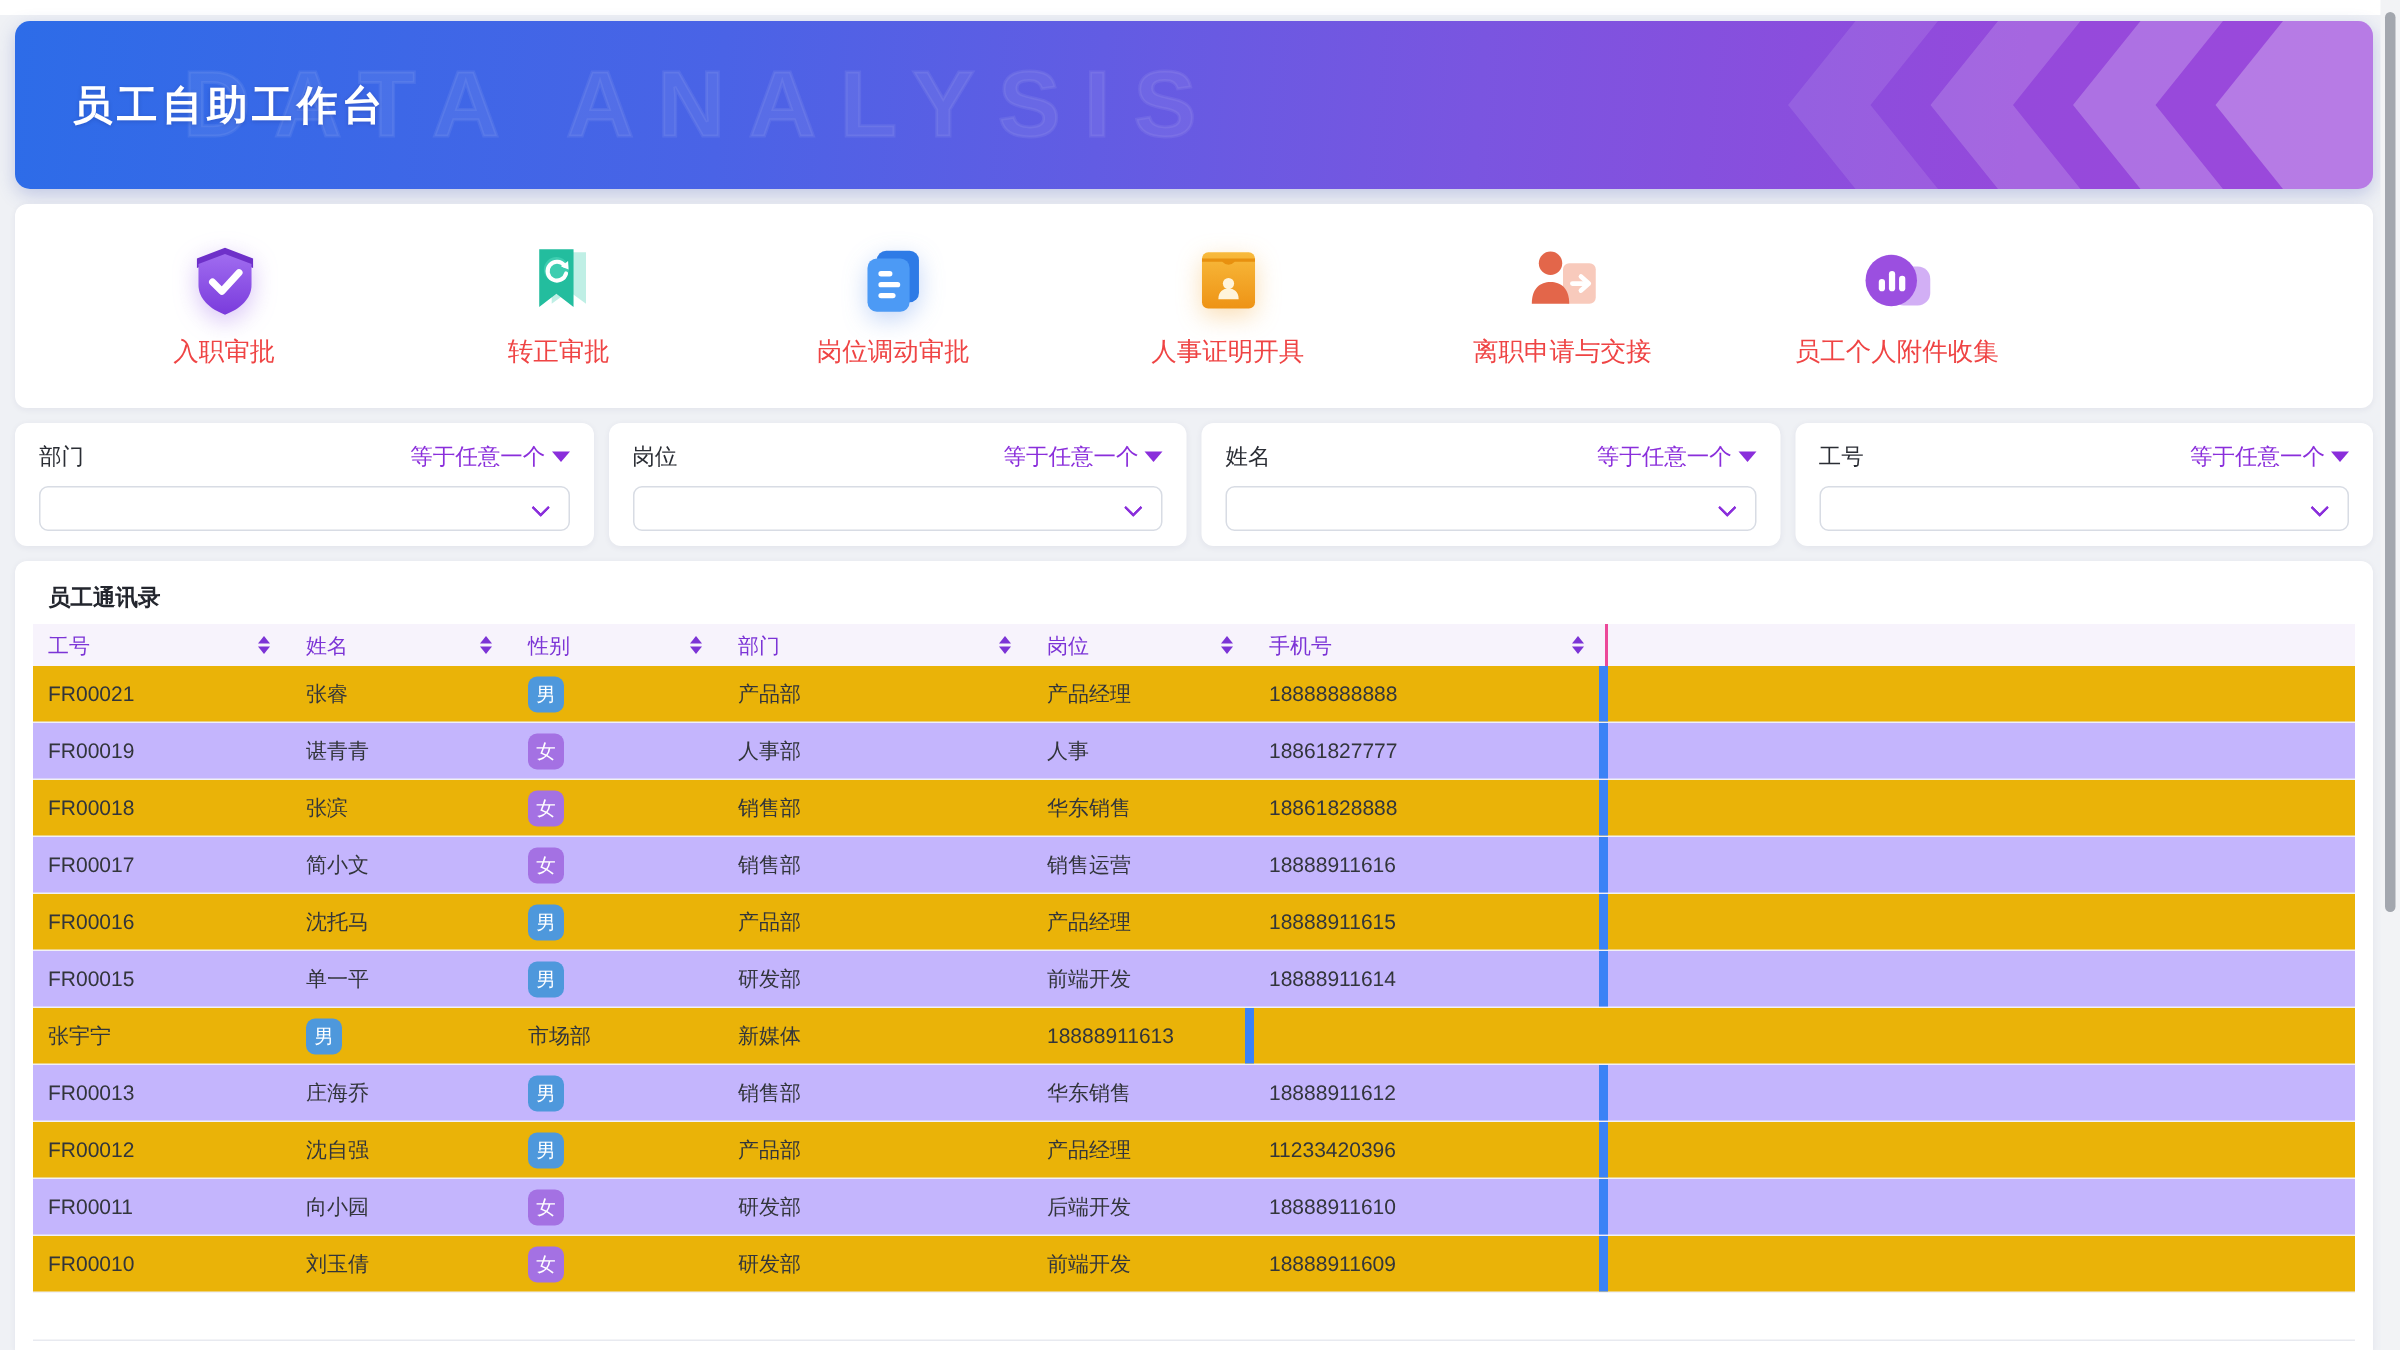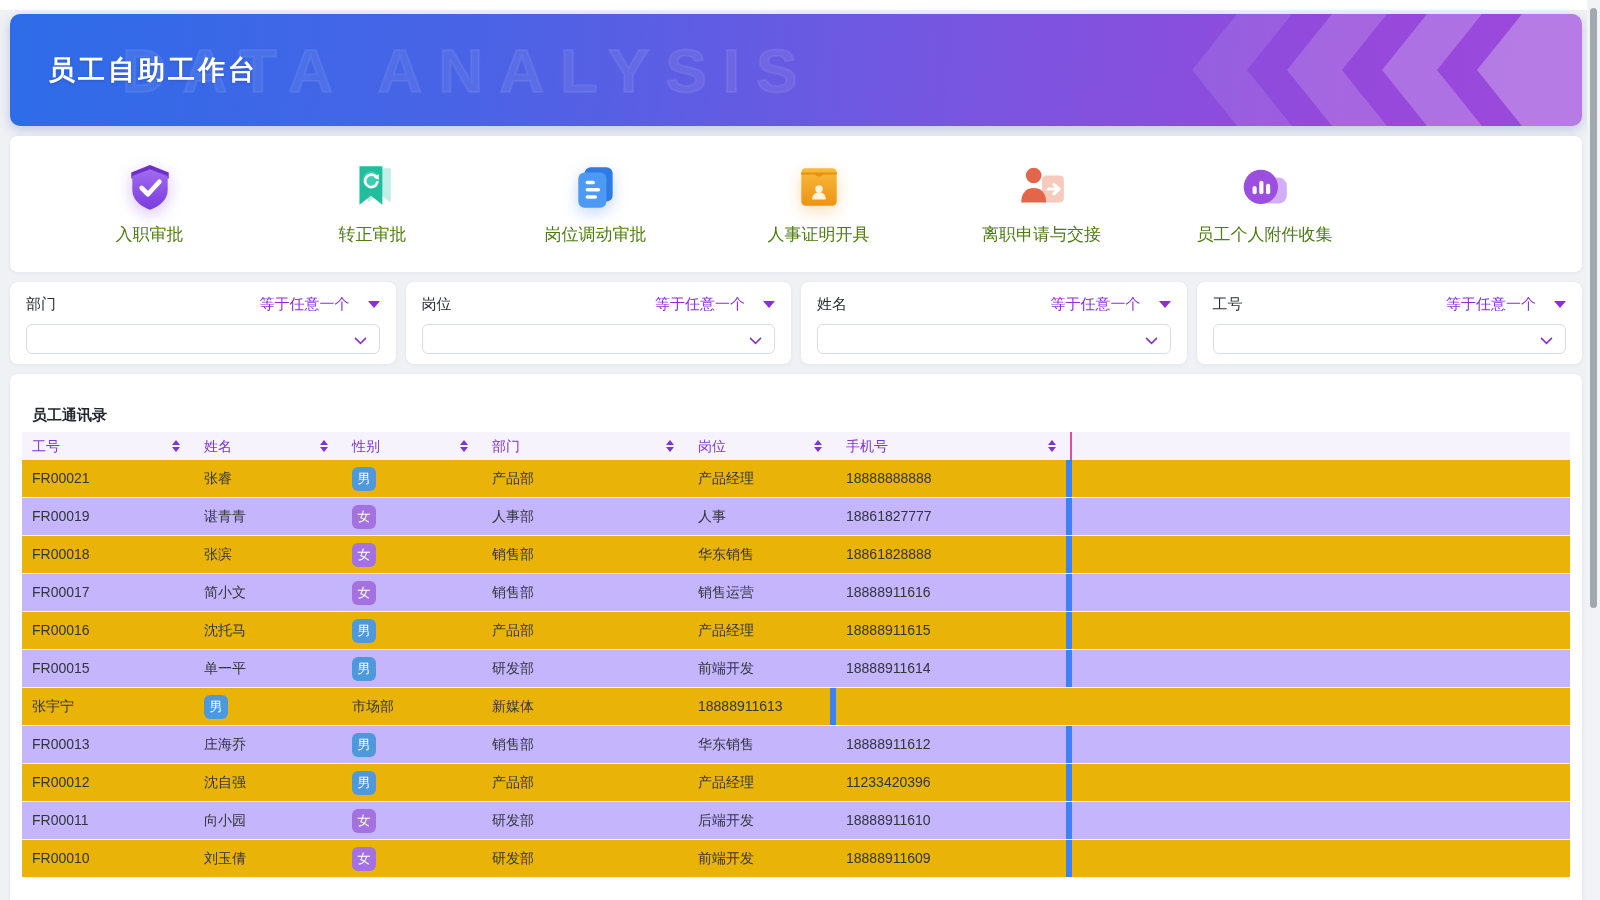--- a/index.html
+++ b/index.html
@@ -35,35 +35,35 @@
   
   .qa-card {
     position:absolute; left:10px; top:136px; width:1572px; height:136px;
     background:#FFFFFF; border-radius:8px; box-shadow:0 1px 4px rgba(30,40,90,0.06);
     display:flex; align-items:center; padding-left:28px;
   }
   .qa-item {
     width:223px; display:flex; flex-direction:column; align-items:center; cursor:pointer;
   }
   .qa-icon { width:52px; height:52px; display:flex; align-items:center; justify-content:center; }
-  .qa-label { margin-top:9px; font-size:17px; color:#4d7c0f; }
+  .qa-label { margin-top:9px; font-size:17px; color:#ef4444; }
 
   
   .filters {
     position:absolute; left:10px; top:282px; width:1572px; height:82px;
     display:flex; gap:10px;
   }
   .filter-card {
     flex:1; background:#FFFFFF; border-radius:8px;
     box-shadow:0 1px 4px rgba(30,40,90,0.06);
     padding:13px 16px 0 16px;
   }
   .filter-top { display:flex; justify-content:space-between; align-items:center; }
   .filter-label { font-size:15px; color:#2A2D34; }
-  .filter-op { font-size:15px; color:#8A2EDB; display:flex; align-items:center; gap:18px; cursor:pointer; }
+  .filter-op { font-size:15px; color:#8A2EDB; display:flex; align-items:center; gap:4px; cursor:pointer; }
   .caret-down {
     width:0; height:0; border-left:6px solid transparent; border-right:6px solid transparent;
     border-top:7px solid #8A2EDB; display:inline-block;
   }
   .filter-select {
     position:relative; margin-top:10px; height:30px;
     border:1px solid #D8DCE4; border-radius:6px; background:#FFFFFF; cursor:pointer;
   }
   .select-chevron {
     position:absolute; right:14px; top:9px; width:9px; height:9px;
@@ -71,21 +71,21 @@
     transform:rotate(45deg); border-radius:1px;
   }
 
   
   .table-card {
     position:absolute; left:10px; top:374px; width:1572px; height:526px;
     background:#FFFFFF; border-radius:8px 8px 0 0;
     box-shadow:0 1px 4px rgba(30,40,90,0.06);
     padding:16px 12px 0 12px;
   }
-  .table-title { font-size:15px; font-weight:bold; color:#23262E; margin:16px 0 8px 10px; line-height:18px; }
+  .table-title { font-size:15px; font-weight:bold; color:#23262E; margin:0 0 8px 10px; line-height:18px; }
   .tbl-grid { display:grid; grid-template-columns:172px 148px 140px 206px 148px 236px 1fr; }
   .tbl-header {
     background:#F7F3FC; height:28px; align-items:center; color:#7C34D6; font-size:14px;
   }
   .th-cell { position:relative; padding-left:10px; height:28px; line-height:28px; cursor:pointer; }
   .th-cell.phone { border-right:2px solid #ec4899; }
   .sort-icon {
     position:absolute; right:14px; top:8px; display:flex; flex-direction:column; gap:2px;
   }
   .sort-icon .up {

